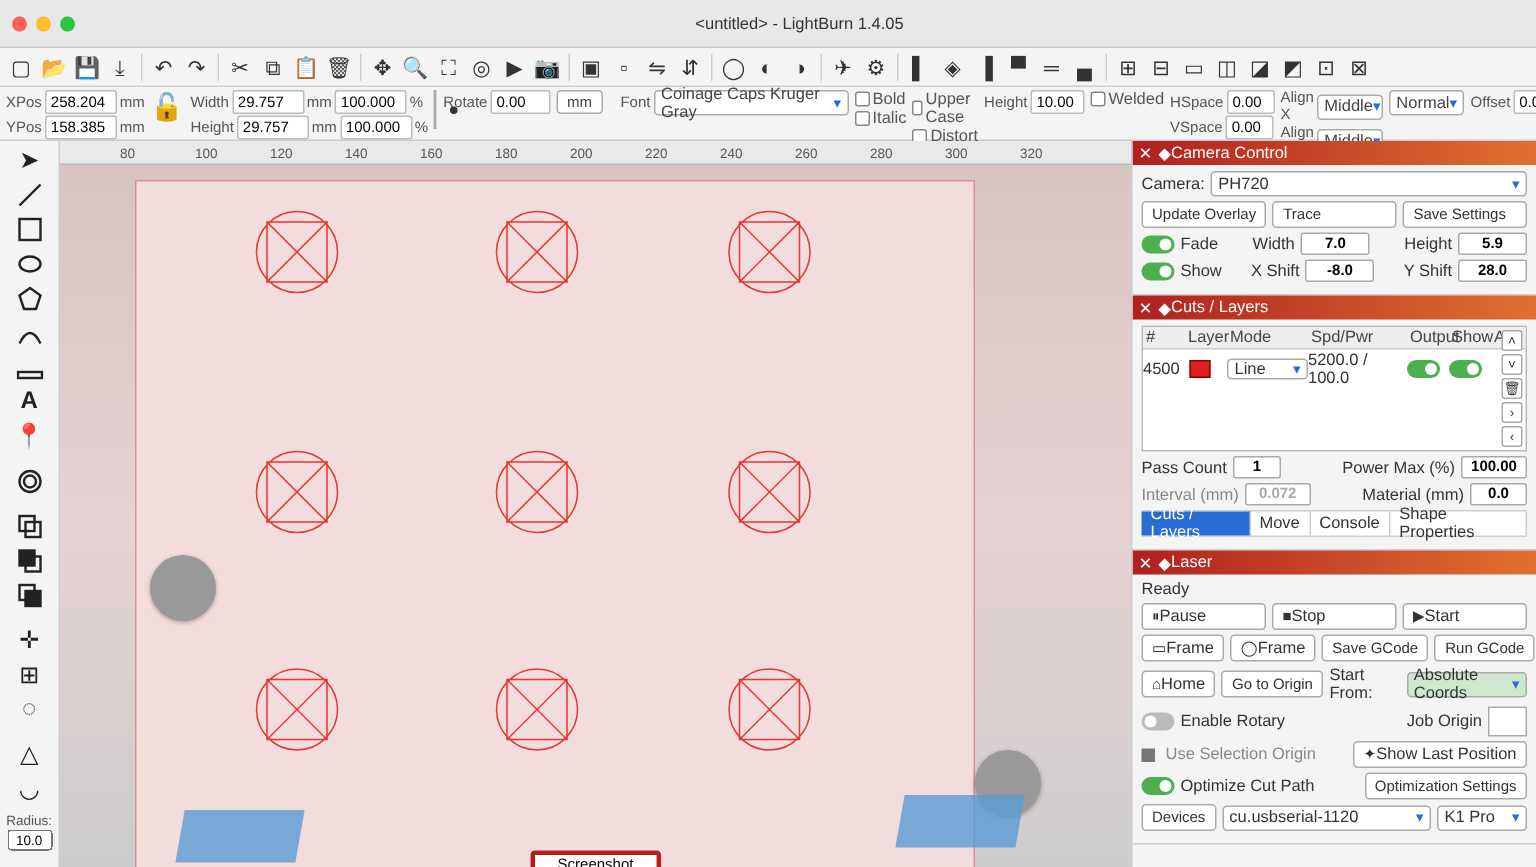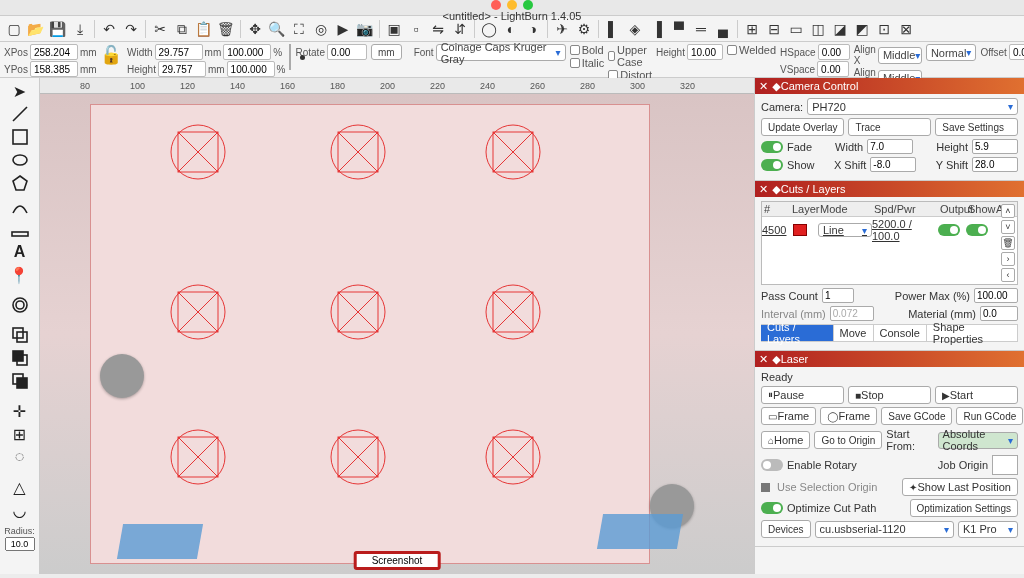--- a/index.html
+++ b/index.html
@@ -1,19 +1,19 @@
 <!DOCTYPE html>
 <html><head>
 <meta charset="utf-8">
 <style>
 * { box-sizing: border-box; margin: 0; padding: 0; font-family: -apple-system, "Helvetica Neue", Arial, sans-serif; font-size: 11px; }
 body { background: #ececec; width: 1024px; height: 578px; overflow: hidden; position: relative; }
 
 
-.titlebar { height: 16px; background: #e8e8e8; display: flex; align-items: center; padding: 0 8px; border-bottom: 1px solid #ccc; flex-direction: column; }
+.titlebar { height: 32px; background: #e8e8e8; display: flex; align-items: center; padding: 0 8px; border-bottom: 1px solid #ccc; }
 .traffic-lights { display: flex; gap: 6px; }
 .tl { width: 10px; height: 10px; border-radius: 50%; }
 .tl.red { background: #ff5f57; } .tl.yellow { background: #febc2e; } .tl.green { background: #28c840; }
 .titlebar .title { flex: 1; text-align: center; font-size: 11px; color: #333; }
 
 
 .toolbar1 { height: 26px; background: #f4f4f4; display: flex; align-items: center; padding: 0 4px; gap: 2px; border-bottom: 1px solid #ccc; }
 .tbtn { width: 20px; height: 20px; display: flex; align-items: center; justify-content: center; color: #333; border-radius: 3px; cursor: pointer; font-size: 14px; line-height: 1; }
 .tsep { width: 1px; height: 18px; background: #ccc; margin: 0 2px; }
 
@@ -55,30 +55,30 @@
 .rightbar { width: 270px; background: #f4f4f4; display: flex; flex-direction: column; border-left:1px solid #ccc; overflow:hidden; }
 .panel { border-bottom: 1px solid #ccc; padding-bottom:4px; }
 .panel-hdr { height: 16px; background: linear-gradient(90deg,#b02020,#e07030); color:#fff; font-size:10px; display:flex; align-items:center; padding:0 4px;}
 .panel-hdr .x { margin-right:4px; }
 .panel-body { padding: 4px 6px; font-size:10px; color:#333; display:flex; flex-direction:column; gap:3px; }
 .row { display:flex; align-items:center; gap:4px; }
 .row.sp { justify-content:space-between; }
 .btn { height:18px; padding:0 6px; border:1px solid #aaa; border-radius:3px; background:#fff; font-size:10px; display:flex; align-items:center; cursor:pointer; white-space:nowrap; }
 .sel { height:17px; border:1px solid #aaa; border-radius:3px; background:#fff; font-size:10px; display:flex; align-items:center; padding:0 4px; cursor:pointer; }
 .sel .arr { color:#2a6cd6; font-size:10px; margin-left:auto; }
-.numin { width:46px; height:15px; border:1px solid #aaa; border-radius:2px; font-size:10px; padding:0 2px; text-align:left; background:#fff; }
+.numin { width:46px; height:15px; border:1px solid #aaa; border-radius:2px; font-size:10px; padding:0 2px; text-align:center; background:#fff;font-weight:bold; }
 .toggle { width:22px; height:12px; border-radius:6px; background:#4caf50; position:relative; }
 .toggle.off { background:#bbb; }
 .toggle::after { content:""; position:absolute; width:8px; height:8px; border-radius:50%; background:#fff; top:2px; right:2px; }
 .toggle.off::after { right:auto; left:2px; }
 
 .layerlist { background:#fff; border:1px solid #bbb; height:84px; font-size:10px; position:relative; }
 .layerlist .hdr { display:grid; grid-template-columns:28px 28px 54px 66px 28px 28px 18px; background:#eee; border-bottom:1px solid #ccc; font-size:9px; color:#444; }
 .layerlist .hdr div { padding:1px 2px; }
-.layerlist .lrow { display:grid; grid-template-columns:28px 28px 54px 66px 28px 28px 18px; align-items:center; padding:1px 0;text-decoration:underline; }
+.layerlist .lrow { display:grid; grid-template-columns:28px 28px 54px 66px 28px 28px 18px; align-items:center; padding:1px 0; }
 .layerlist .lrow .sw { width:14px; height:12px; background:#e02020; margin-left:3px; border:1px solid #800; }
 .layerlist .sidebtns { position:absolute; right:2px; top:2px; display:flex; flex-direction:column; gap:2px;}
 .layerlist .sidebtns div { width:14px; height:14px; border:1px solid #aaa; border-radius:2px; font-size:9px; display:flex; align-items:center; justify-content:center; background:#fff; cursor:pointer;}
 
 .tabs { display:flex; gap:0; border-top:1px solid #ccc; border-bottom:1px solid #ccc; height:18px; align-items:stretch; background:#fff; font-size:10px;}
 .tabs .tab { padding:0 6px; display:flex; align-items:center; border-right:1px solid #ccc; cursor:pointer; }
 .tabs .tab.active { background:#2a6cd6; color:#fff; }
 
 .laser .row3 { display:grid; grid-template-columns:1fr 1fr 1fr; gap:4px; }
 .redsq { width:9px; height:9px; background:#c33; display:inline-block; margin-right:3px; }

